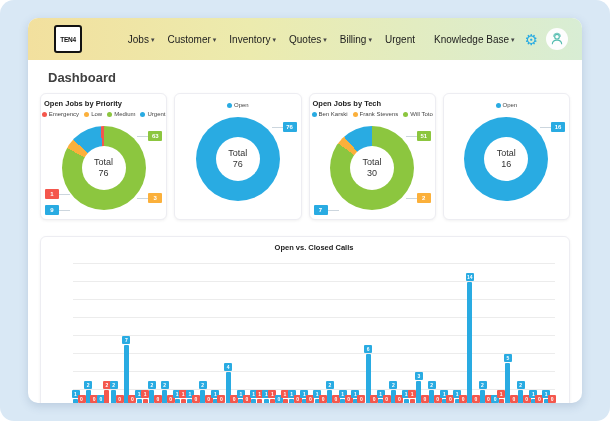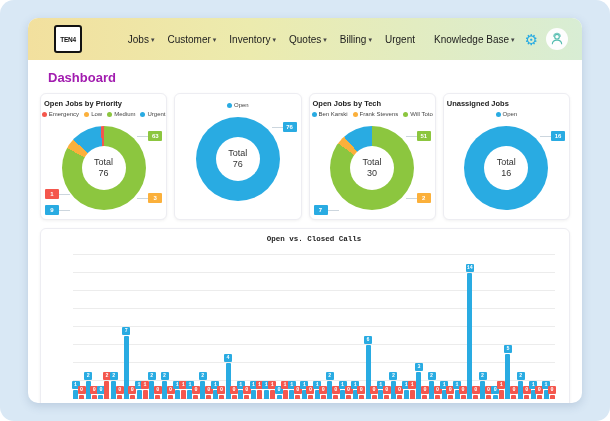--- a/index.html
+++ b/index.html
@@ -12,21 +12,21 @@
     background:linear-gradient(90deg,#f2e09e 0%,#ecebae 40%,#d8edd4 100%);}
   .logo{width:24px;height:24px;background:#fff;border:2px solid #121212;border-radius:3px;margin-left:12px;
     display:flex;align-items:center;justify-content:center;font-size:6.5px;font-weight:bold;color:#111;letter-spacing:-.3px;}
   .nav-items{margin-left:auto;display:flex;align-items:flex-start;gap:13px;font-size:10px;color:#1c1c1c;font-weight:500;}
   .nav-item{display:flex;align-items:center;gap:2px;cursor:pointer;white-space:nowrap;}
   .nav-item .caret{font-size:7px;color:#454545;margin-top:1px;}
   .nav-item.kb{margin-left:6px;}
   .gear{color:#29abe2;font-size:15px;margin-left:10px;cursor:pointer;line-height:1;}
   .avatar{width:22px;height:22px;border-radius:50%;background:#fdfdfd;margin-left:8px;display:flex;align-items:center;justify-content:center;cursor:pointer;}
   
-  .dashboard-title{font-size:13px;font-weight:bold;color:#a21caf;margin:10px 0 8px 20px;}
+  .dashboard-title{font-size:13px;font-weight:bold;color:#404040;margin:10px 0 8px 20px;}
   
   .charts-row{display:flex;gap:7px;padding:0 12px;}
   .donut-card{flex:1;background:#fff;border:1px solid #ededf2;border-radius:6px;box-shadow:0 1px 3px rgba(0,0,0,.06);
     padding:5px 3px 4px;min-width:0;}
   .donut-title{text-align:left;font-size:7.5px;font-weight:bold;color:#222;}
   .legend{display:flex;justify-content:center;gap:5px;margin-top:3px;font-size:6px;color:#454545;}
   .legend-item{display:flex;align-items:center;gap:2px;white-space:nowrap;}
   .dot{width:5px;height:5px;border-radius:50%;display:inline-block;flex:none;}
   .donut-wrap{position:relative;height:94px;margin-top:4px;}
   .donut{position:absolute;left:50%;top:50%;transform:translate(-50%,-50%);width:84px;height:84px;border-radius:50%;}
@@ -35,22 +35,22 @@
     font-size:9px;color:#333;line-height:1.2;text-align:center;}
   .callout{position:absolute;min-width:10px;height:10px;line-height:10px;padding:0 2px;border-radius:1px;color:#fff;
     font-size:6px;font-weight:bold;text-align:center;z-index:2;}
   .callout.co-rt{right:1px;top:10px;}
   .callout.co-rb{right:1px;top:72px;}
   .callout.co-la{left:1px;top:68px;}
   .callout.co-lb{left:1px;top:84px;}
   .co-right::before{content:'';position:absolute;right:100%;top:50%;width:11px;height:1px;background:#ccd6de;}
   .co-left::before{content:'';position:absolute;left:100%;top:50%;width:11px;height:1px;background:#ccd6de;}
   
-  .bar-card{margin:8px 12px 0;background:#fff;border:1px solid #ededf2;border-radius:6px;
-    box-shadow:0 1px 3px rgba(0,0,0,.06);padding:6px 14px 12px 32px;font-family:Liberation Mono, monospace;}
+  .bar-card{margin:16px 12px 0;background:#fff;border:1px solid #ededf2;border-radius:6px;
+    box-shadow:0 1px 3px rgba(0,0,0,.06);padding:6px 14px 12px 32px;}
   .bar-title{text-align:center;font-size:7.5px;font-weight:bold;color:#222;}
   .bar-plot{position:relative;height:146px;margin-top:10px;display:flex;align-items:flex-end;justify-content:space-between;
     background:repeating-linear-gradient(to top,#ececec 0,#ececec 1px,transparent 1px,transparent 18px);}
   .bar-group{display:flex;align-items:flex-end;gap:1px;}
   .bar{width:5px;position:relative;border-radius:1px 1px 0 0;}
   .bar-label{position:absolute;bottom:100%;left:50%;transform:translateX(-50%);margin-bottom:1px;
     width:8px;height:8px;line-height:8px;font-size:5px;font-weight:bold;color:#fff;text-align:center;border-radius:1px;}
 </style>
 </head>
 <body>
@@ -131,21 +131,20 @@
             <span>Total</span>
             <span>30</span>
           </div>
           <div class="callout co-rt co-right" style="background: rgb(140, 198, 63);">51</div>
           <div class="callout co-rb co-right" style="background: rgb(251, 176, 59);">2</div>
           <div class="callout co-lb co-left" style="background: rgb(41, 171, 226);">7</div>
         </div>
       </div>
 
       <div class="donut-card">
-        <div class="donut-title">Unassigned Jobs</div>
         <div class="legend">
             <span class="legend-item"><span class="dot" style="background: rgb(41, 171, 226);"></span>Open</span>
           </div>
         <div class="donut-wrap">
           <div class="donut" style="background: conic-gradient(rgb(41, 171, 226) 0deg, rgb(41, 171, 226) 360deg);"></div>
           <div class="donut-hole">
             <span>Total</span>
             <span>16</span>
           </div>
           <div class="callout co-rt co-right" style="background: rgb(41, 171, 226);">16</div>

